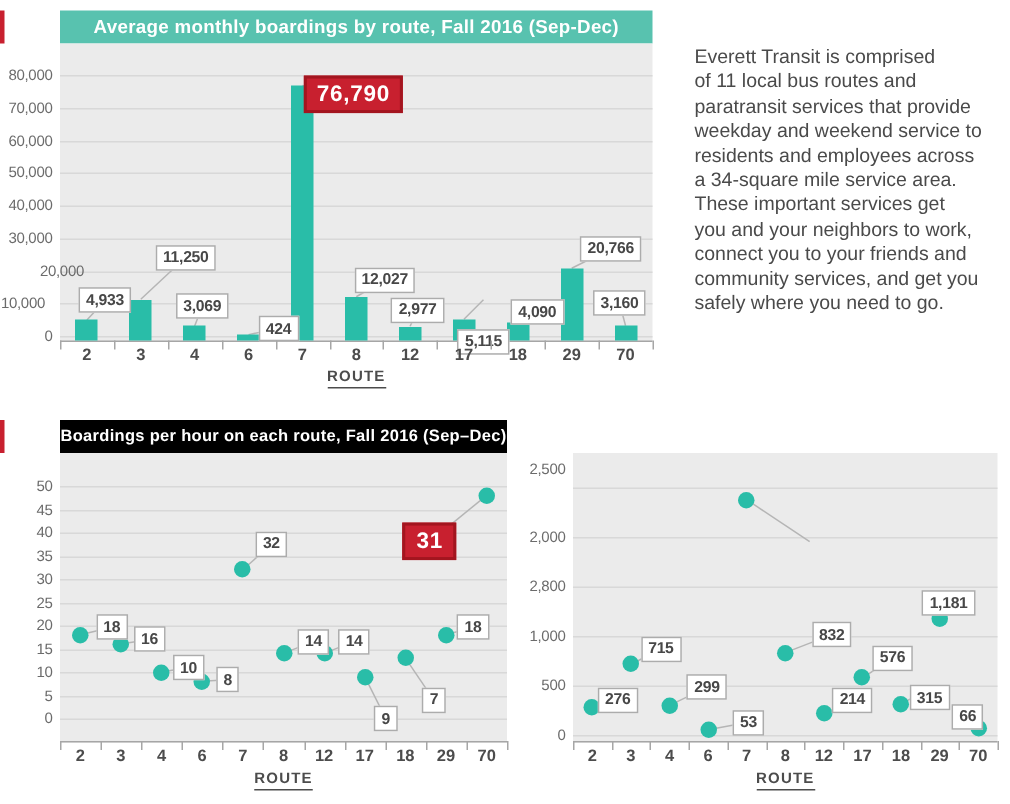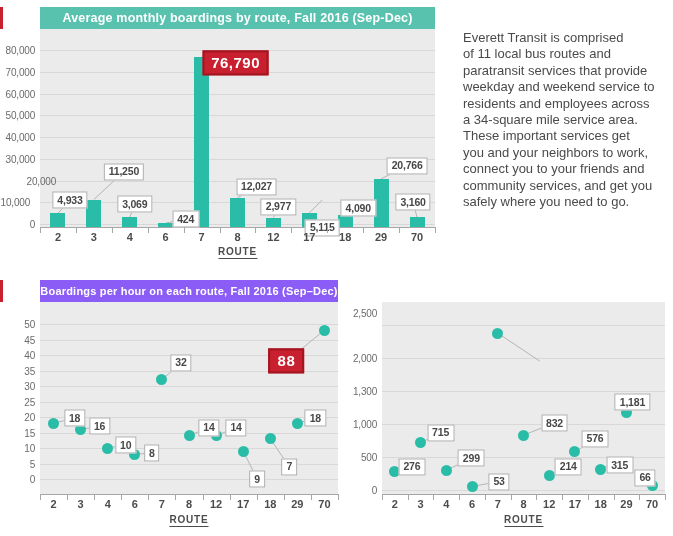--- a/index.html
+++ b/index.html
@@ -137,21 +137,21 @@
         <div class="xtick-label" style="left: 291.364px; width: 35.9091px; top: 231px;">17</div>
         <div class="xtick-label" style="left: 327.273px; width: 35.9091px; top: 231px;">18</div>
         <div class="xtick-label" style="left: 363.182px; width: 35.9091px; top: 231px;">29</div>
         <div class="xtick-label" style="left: 399.091px; width: 35.9091px; top: 231px;">70</div>
       </div>
     <div class="caption" style="left: 237.5px; top: 246px;">ROUTE</div>
   </section>
 
   <section class="panel" id="panelB" style="left:0;top:272px;width:340px;height:264px;">
     <div class="accent" style="top: 8px; height: 22px; background: rgb(200, 32, 47);"></div>
-    <div class="chart-header" style="left: 40px; top: 8px; width: 298px; height: 22px; background: #8b5cf6;">
+    <div class="chart-header" style="left: 40px; top: 8px; width: 298px; height: 22px; background: #000000;">
       <span class="chart-title">Boardings per hour on each route, Fall 2016 (Sep–Dec)</span>
     </div>
     <div class="plot" style="left: 40px; top: 30px; width: 298px; height: 192px;"></div>
     <div class="layer">
         <div class="gridline" style="left: 40px; width: 298px; top: 52px;"></div>
         <div class="ytick" style="left: 0px; width: 35px; top: 47px;">50</div>
         <div class="gridline" style="left: 40px; width: 298px; top: 67.5px;"></div>
         <div class="ytick" style="left: 0px; width: 35px; top: 62.5px;">45</div>
         <div class="gridline" style="left: 40px; width: 298px; top: 83px;"></div>
         <div class="ytick" style="left: 0px; width: 35px; top: 78px;">40</div>
@@ -198,21 +198,21 @@
         <div class="vlabel" style="left: 74.5455px; top: 146.2px;">18</div>
         <div class="vlabel" style="left: 99.6364px; top: 154.4px;">16</div>
         <div class="vlabel" style="left: 125.727px; top: 173px;">10</div>
         <div class="vlabel" style="left: 151.818px; top: 181.2px;">8</div>
         <div class="vlabel" style="left: 180.909px; top: 90.8px;">32</div>
         <div class="vlabel" style="left: 209px; top: 155.6px;">14</div>
         <div class="vlabel" style="left: 236.091px; top: 155.6px;">14</div>
         <div class="vlabel" style="left: 257.182px; top: 207.1px;">9</div>
         <div class="vlabel" style="left: 289.273px; top: 194.7px;">7</div>
         <div class="vlabel" style="left: 315.364px; top: 146.2px;">18</div>
-        <div class="vlabel hl" style="left: 286.455px; top: 89.2px; background: rgb(200, 32, 47); border-color: rgb(163, 21, 31);">88</div>
+        <div class="vlabel hl" style="left: 286.455px; top: 89.2px; background: rgb(200, 32, 47); border-color: rgb(163, 21, 31);">31</div>
         <div class="xtick-mark" style="left: 40px; top: 222px;"></div>
         <div class="xtick-mark" style="left: 67.0909px; top: 222px;"></div>
         <div class="xtick-mark" style="left: 94.1818px; top: 222px;"></div>
         <div class="xtick-mark" style="left: 121.273px; top: 222px;"></div>
         <div class="xtick-mark" style="left: 148.364px; top: 222px;"></div>
         <div class="xtick-mark" style="left: 175.455px; top: 222px;"></div>
         <div class="xtick-mark" style="left: 202.545px; top: 222px;"></div>
         <div class="xtick-mark" style="left: 229.636px; top: 222px;"></div>
         <div class="xtick-mark" style="left: 256.727px; top: 222px;"></div>
         <div class="xtick-mark" style="left: 283.818px; top: 222px;"></div>
@@ -234,21 +234,21 @@
   </section>
 
   <section class="panel" id="panelC" style="left:340px;top:272px;width:333px;height:264px;">
     <div class="plot" style="left: 42px; top: 30px; width: 283px; height: 192px;"></div>
     <div class="layer">
         <div class="gridline" style="left: 42px; width: 283px; top: 53px;"></div>
         <div class="ytick" style="left: 0px; width: 37px; top: 36px;">2,500</div>
         <div class="gridline" style="left: 42px; width: 283px; top: 86px;"></div>
         <div class="ytick" style="left: 0px; width: 37px; top: 81px;">2,000</div>
         <div class="gridline" style="left: 42px; width: 283px; top: 119px;"></div>
-        <div class="ytick" style="left: 0px; width: 37px; top: 114px;">1,300</div>
+        <div class="ytick" style="left: 0px; width: 37px; top: 114px;">2,800</div>
         <div class="gridline" style="left: 42px; width: 283px; top: 152px;"></div>
         <div class="ytick" style="left: 0px; width: 37px; top: 147px;">1,000</div>
         <div class="gridline" style="left: 42px; width: 283px; top: 185px;"></div>
         <div class="ytick" style="left: 0px; width: 37px; top: 180px;">500</div>
         <div class="gridline" style="left: 42px; width: 283px; top: 218px;"></div>
         <div class="ytick" style="left: 0px; width: 37px; top: 213px;">0</div>
         <svg width="333" height="264" class="leader-svg">
           <line x1="54.86363636363636" y1="199.784" x2="71.86363636363636" y2="194.784" stroke="#b5b5b5" stroke-width="1"></line>
           <line x1="80.5909090909091" y1="170.81" x2="100.5909090909091" y2="160.81" stroke="#b5b5b5" stroke-width="1"></line>
           <line x1="106.31818181818181" y1="198.266" x2="131.3181818181818" y2="186.266" stroke="#b5b5b5" stroke-width="1"></line>

